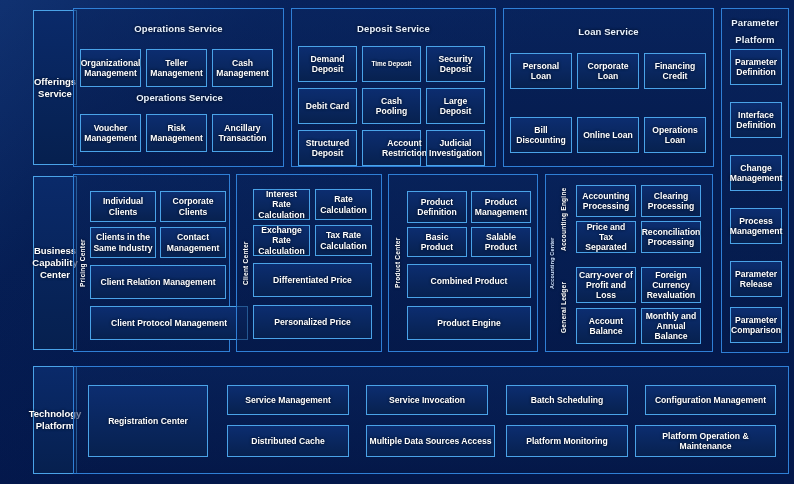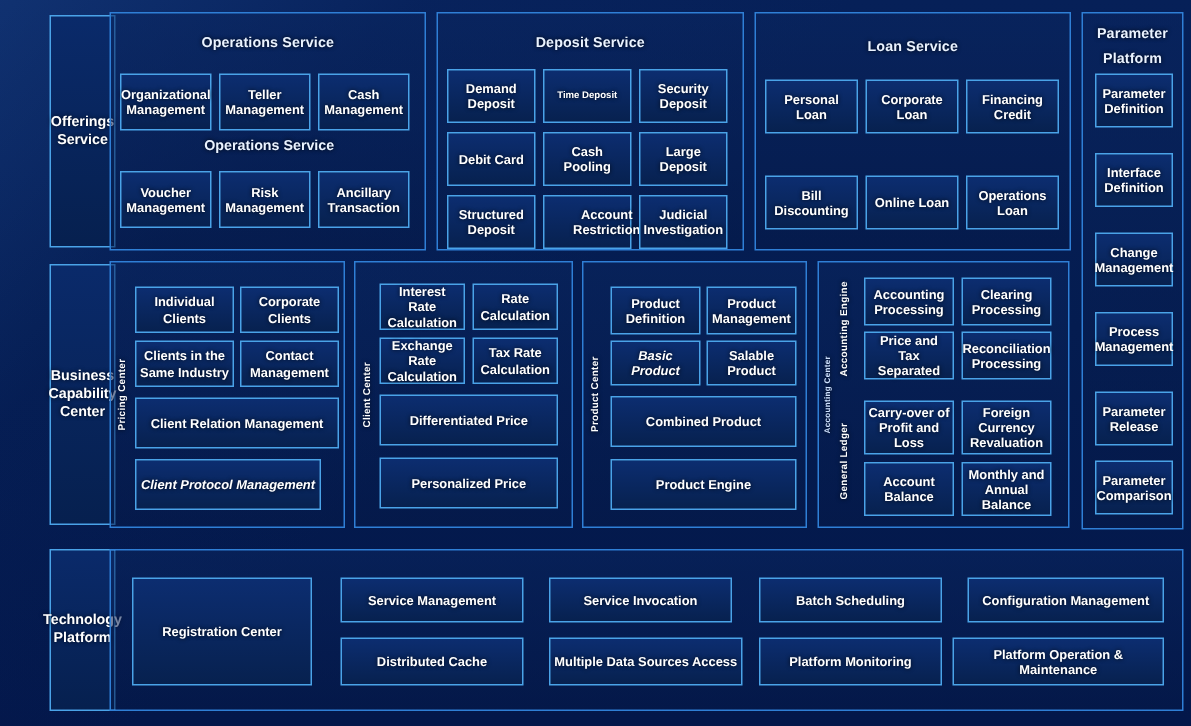--- a/index.html
+++ b/index.html
@@ -134,38 +134,38 @@
     </span>
   </div>
 
   <div class="abs band" style="left:73px;top:174px;width:157px;height:178px;">
     <div class="vlabel" style="left:2px;top:0;bottom:0;width:12px;">Pricing Center</div>
     <div class="abs tile" style="left:16px;top:16px;width:66px;height:31px;">Individual Clients</div>
     <div class="abs tile" style="left:86px;top:16px;width:66px;height:31px;">Corporate Clients</div>
     <div class="abs tile" style="left:16px;top:52px;width:66px;height:31px;">Clients in the Same Industry</div>
     <div class="abs tile" style="left:86px;top:52px;width:66px;height:31px;">Contact Management</div>
     <div class="abs tile" style="left:16px;top:90px;width:136px;height:34px;">Client Relation Management</div>
-    <div class="abs tile" style="left:16px;top:131px;width:124px;height:34px;font-style:italic;">Client Protocol Management</div>
+    <div class="abs tile" style="left:16px;top:131px;width:158px;height:34px;">Client Protocol Management</div>
   </div>
 
   <div class="abs band" style="left:236px;top:174px;width:146px;height:178px;">
     <div class="vlabel" style="left:2px;top:0;bottom:0;width:12px;">Client Center</div>
     <div class="abs tile" style="left:16px;top:14px;width:57px;height:31px;">Interest Rate Calculation</div>
     <div class="abs tile" style="left:78px;top:14px;width:57px;height:31px;">Rate Calculation</div>
     <div class="abs tile" style="left:16px;top:50px;width:57px;height:31px;">Exchange Rate Calculation</div>
     <div class="abs tile" style="left:78px;top:50px;width:57px;height:31px;">Tax Rate Calculation</div>
     <div class="abs tile" style="left:16px;top:88px;width:119px;height:34px;">Differentiated Price</div>
     <div class="abs tile" style="left:16px;top:130px;width:119px;height:34px;">Personalized Price</div>
   </div>
 
   <div class="abs band" style="left:388px;top:174px;width:150px;height:178px;">
     <div class="vlabel" style="left:2px;top:0;bottom:0;width:12px;">Product Center</div>
     <div class="abs tile" style="left:18px;top:16px;width:60px;height:32px;">Product Definition</div>
     <div class="abs tile" style="left:82px;top:16px;width:60px;height:32px;">Product Management</div>
-    <div class="abs tile" style="left:18px;top:52px;width:60px;height:30px;font-style:italic;">Basic Product</div>
+    <div class="abs tile" style="left:18px;top:52px;width:60px;height:30px;">Basic Product</div>
     <div class="abs tile" style="left:82px;top:52px;width:60px;height:30px;">Salable Product</div>
     <div class="abs tile" style="left:18px;top:89px;width:124px;height:34px;">Combined Product</div>
     <div class="abs tile" style="left:18px;top:131px;width:124px;height:34px;">Product Engine</div>
   </div>
 
   <div class="abs band" style="left:545px;top:174px;width:168px;height:178px;">
     <div class="vlabel tiny" style="left:1px;top:0;bottom:0;width:10px;">Accounting Center</div>
     <div class="vlabel" style="left:11px;top:2px;height:84px;width:12px;">Accounting Engine</div>
     <div class="vlabel" style="left:11px;top:90px;height:84px;width:12px;">General Ledger</div>
 

